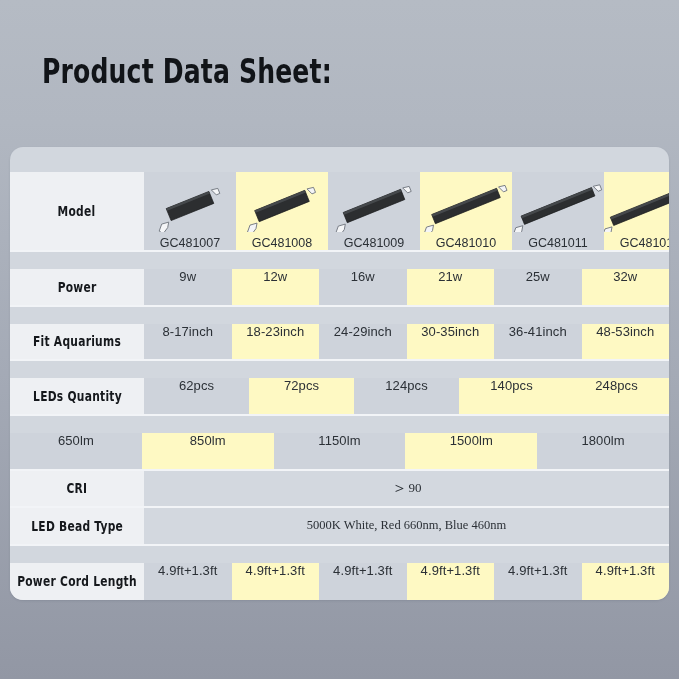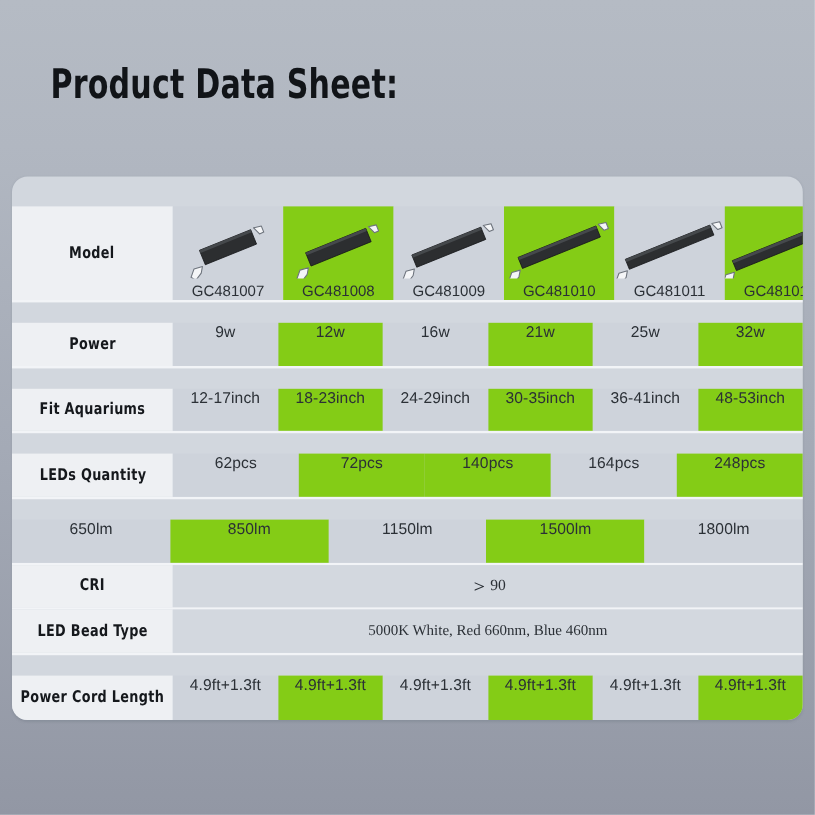--- a/index.html
+++ b/index.html
@@ -97,21 +97,21 @@
   }
   .cell {
     flex: 1 1 0;
     display: flex;
     flex-direction: column;
     align-items: center;
     justify-content: space-between;
     box-sizing: border-box;
     background: #ced3db;
   }
-  .cell.alt { background: #84cc16; }
+  .cell.alt { background: #fef9c3; }
 
   .cell-text {
     font-family: "Liberation Sans", sans-serif;
     font-size: 13px;
     color: #2b3036;
     letter-spacing: 0.1px;
     white-space: nowrap;
   }
 
   
@@ -286,21 +286,21 @@
               <div class="cell-text">32w</div>
             </div>
           </div>
         </div>
         <div class="row r-std">
           <div class="label-cell">
             <div class="label-text">Fit Aquariums</div>
           </div>
           <div class="cells">
             <div class="cell">
-              <div class="cell-text">12-17inch</div>
+              <div class="cell-text">8-17inch</div>
             </div>
             <div class="cell alt">
               <div class="cell-text">18-23inch</div>
             </div>
             <div class="cell">
               <div class="cell-text">24-29inch</div>
             </div>
             <div class="cell alt">
               <div class="cell-text">30-35inch</div>
             </div>
@@ -316,25 +316,25 @@
           <div class="label-cell">
             <div class="label-text">LEDs Quantity</div>
           </div>
           <div class="cells">
             <div class="cell">
               <div class="cell-text">62pcs</div>
             </div>
             <div class="cell alt">
               <div class="cell-text">72pcs</div>
             </div>
+            <div class="cell">
+              <div class="cell-text">124pcs</div>
+            </div>
             <div class="cell alt">
               <div class="cell-text">140pcs</div>
-            </div>
-            <div class="cell">
-              <div class="cell-text">164pcs</div>
             </div>
             <div class="cell alt">
               <div class="cell-text">248pcs</div>
             </div>
           </div>
         </div>
         <div class="row r-std">
           <div class="cells">
             <div class="cell">
               <div class="cell-text">650lm</div>

